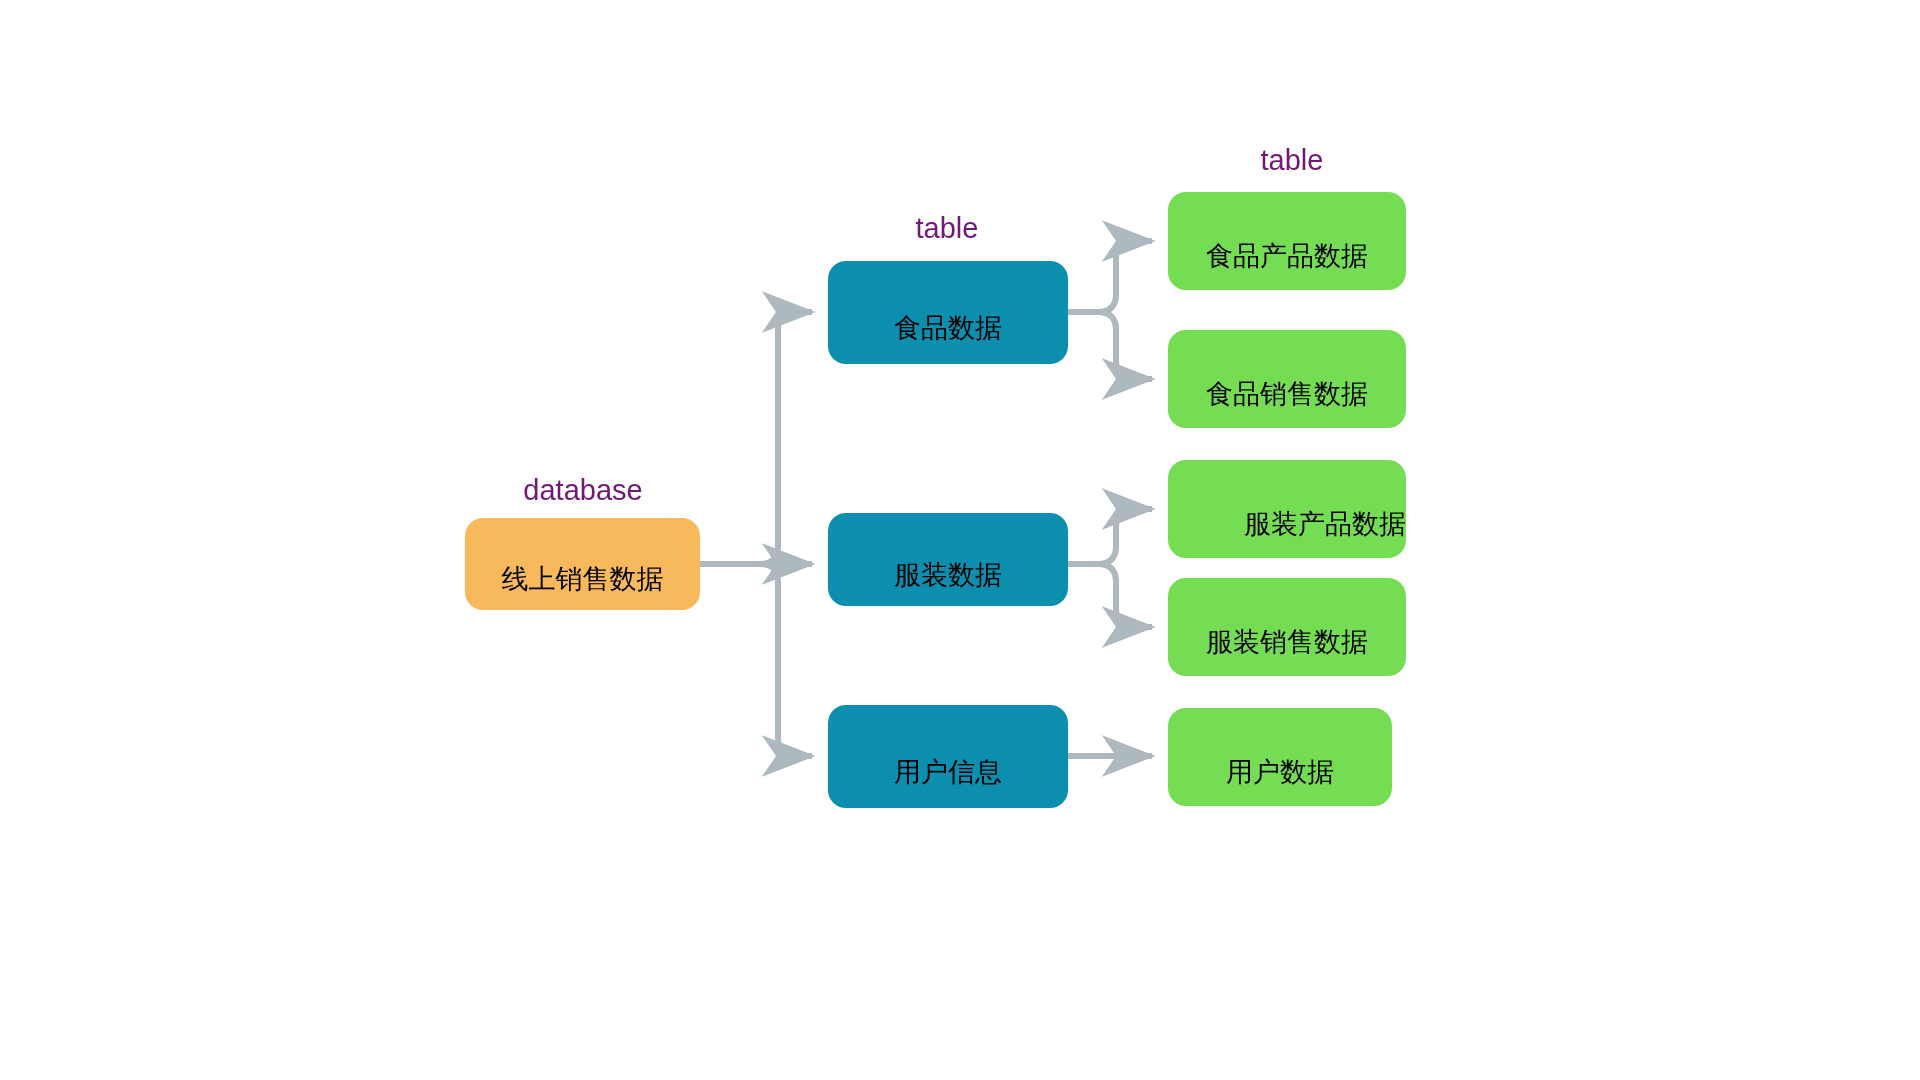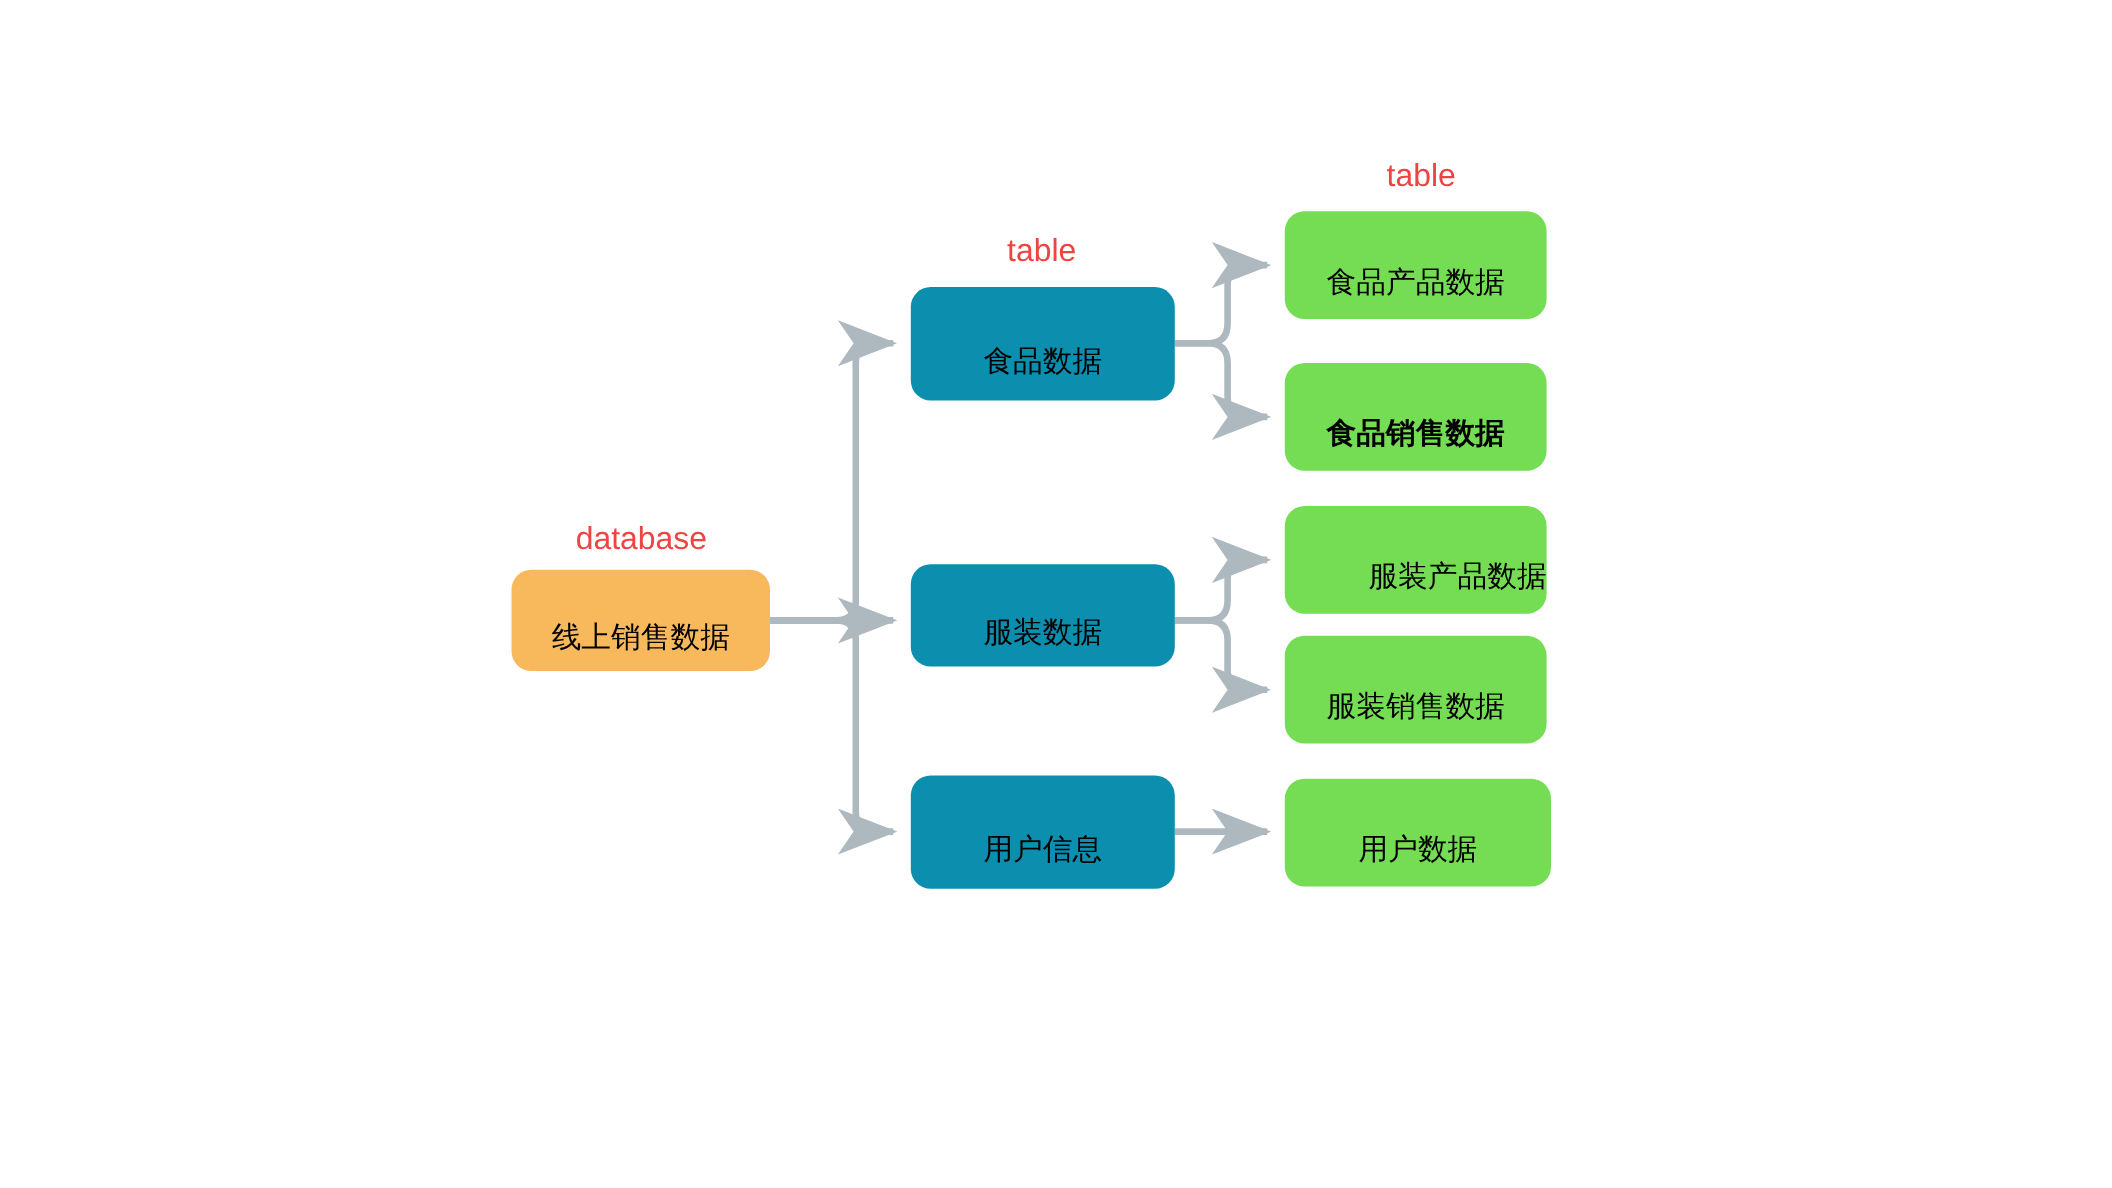--- a/index.html
+++ b/index.html
@@ -40,21 +40,21 @@
     text-align: center;
     line-height: 1.1;
     white-space: nowrap;
   }
   .node-label-text {
     display: block;
     margin-top: 32px;
   }
   .group-label {
     position: absolute;
-    color: #ef4444;
+    color: #701a75;
     font-size: 29px;
     white-space: nowrap;
     transform: translateX(-50%);
     text-align: center;
   }
   .node-db {
     background: #f7b95c;
     font-size: 27px;
   }
   .node-schema {
@@ -109,26 +109,26 @@
   <div class="node node-schema" style="left:828px; top:513px; width:240px; height:93px;">
     <span class="node-label-text">服装数据</span>
   </div>
   <div class="node node-schema" style="left:828px; top:705px; width:240px; height:103px;">
     <span class="node-label-text">用户信息</span>
   </div>
 
   <div class="node node-table" style="left:1168px; top:192px; width:238px; height:98px;">
     <span class="node-label-text">食品产品数据</span>
   </div>
-  <div class="node node-table" style="left:1168px; top:330px; width:238px; height:98px;font-weight:bold;">
+  <div class="node node-table" style="left:1168px; top:330px; width:238px; height:98px;">
     <span class="node-label-text">食品销售数据</span>
   </div>
   <div class="node node-table" style="left:1168px; top:460px; width:238px; height:98px;justify-content:flex-end;">
     <span class="node-label-text">服装产品数据</span>
   </div>
   <div class="node node-table" style="left:1168px; top:578px; width:238px; height:98px;">
     <span class="node-label-text">服装销售数据</span>
   </div>
-  <div class="node node-table" style="left:1168px; top:708px; width:242px; height:98px;">
+  <div class="node node-table" style="left:1168px; top:708px; width:224px; height:98px;">
     <span class="node-label-text">用户数据</span>
   </div>
 
 </div>
 
 </body></html>

